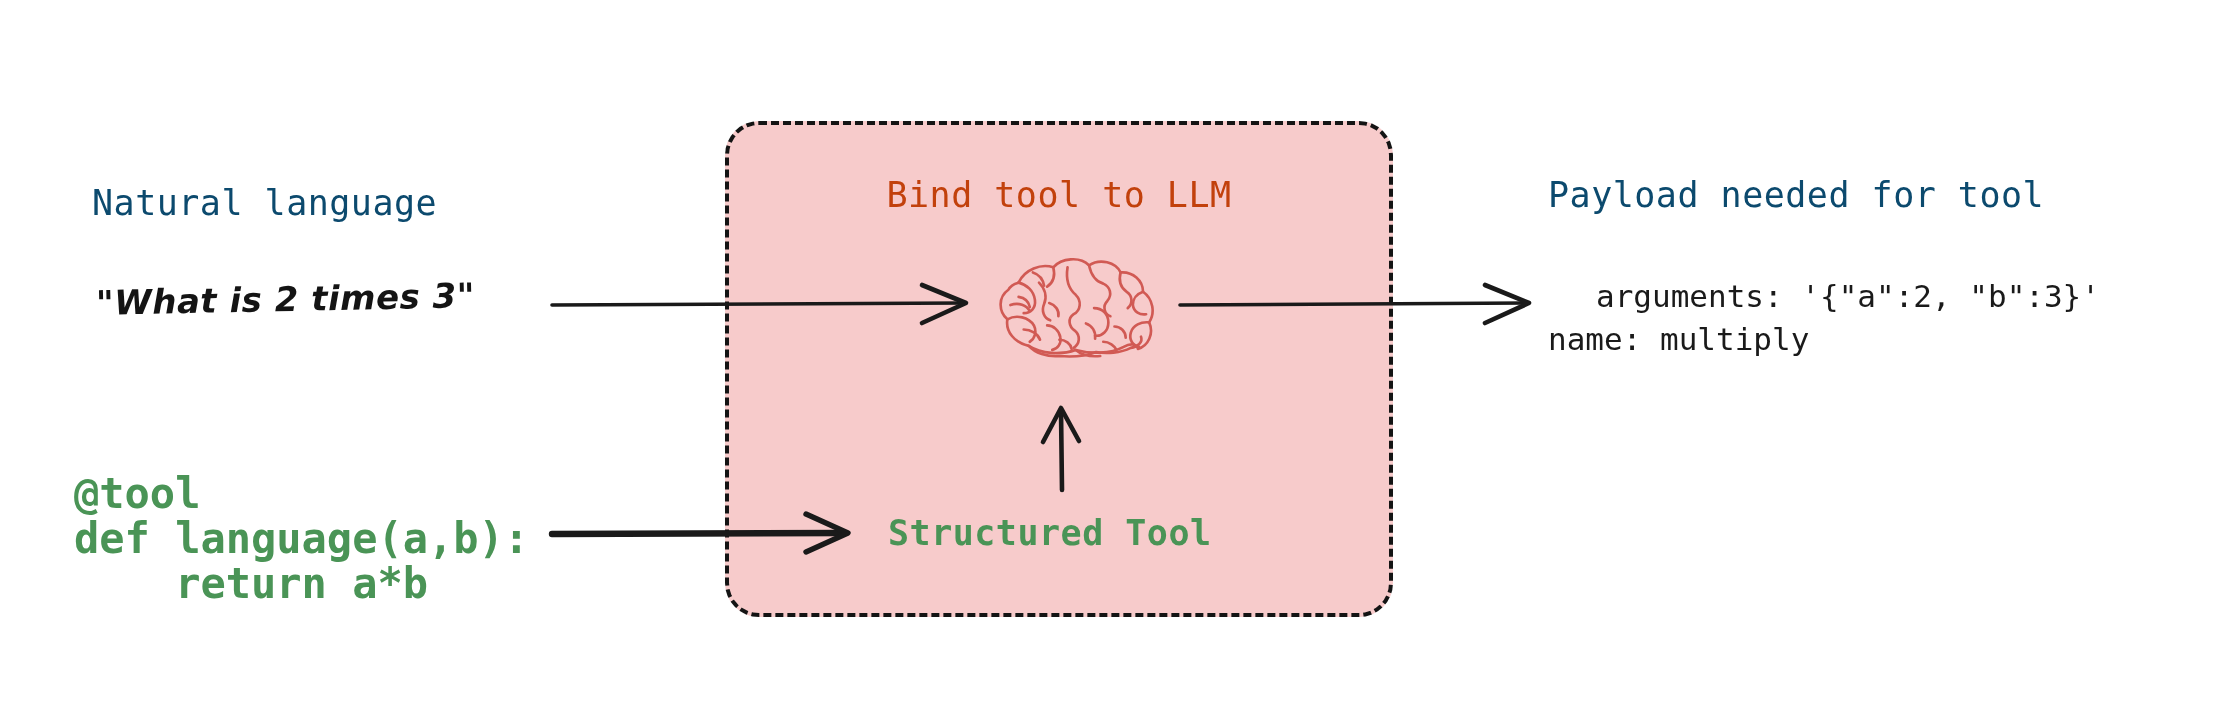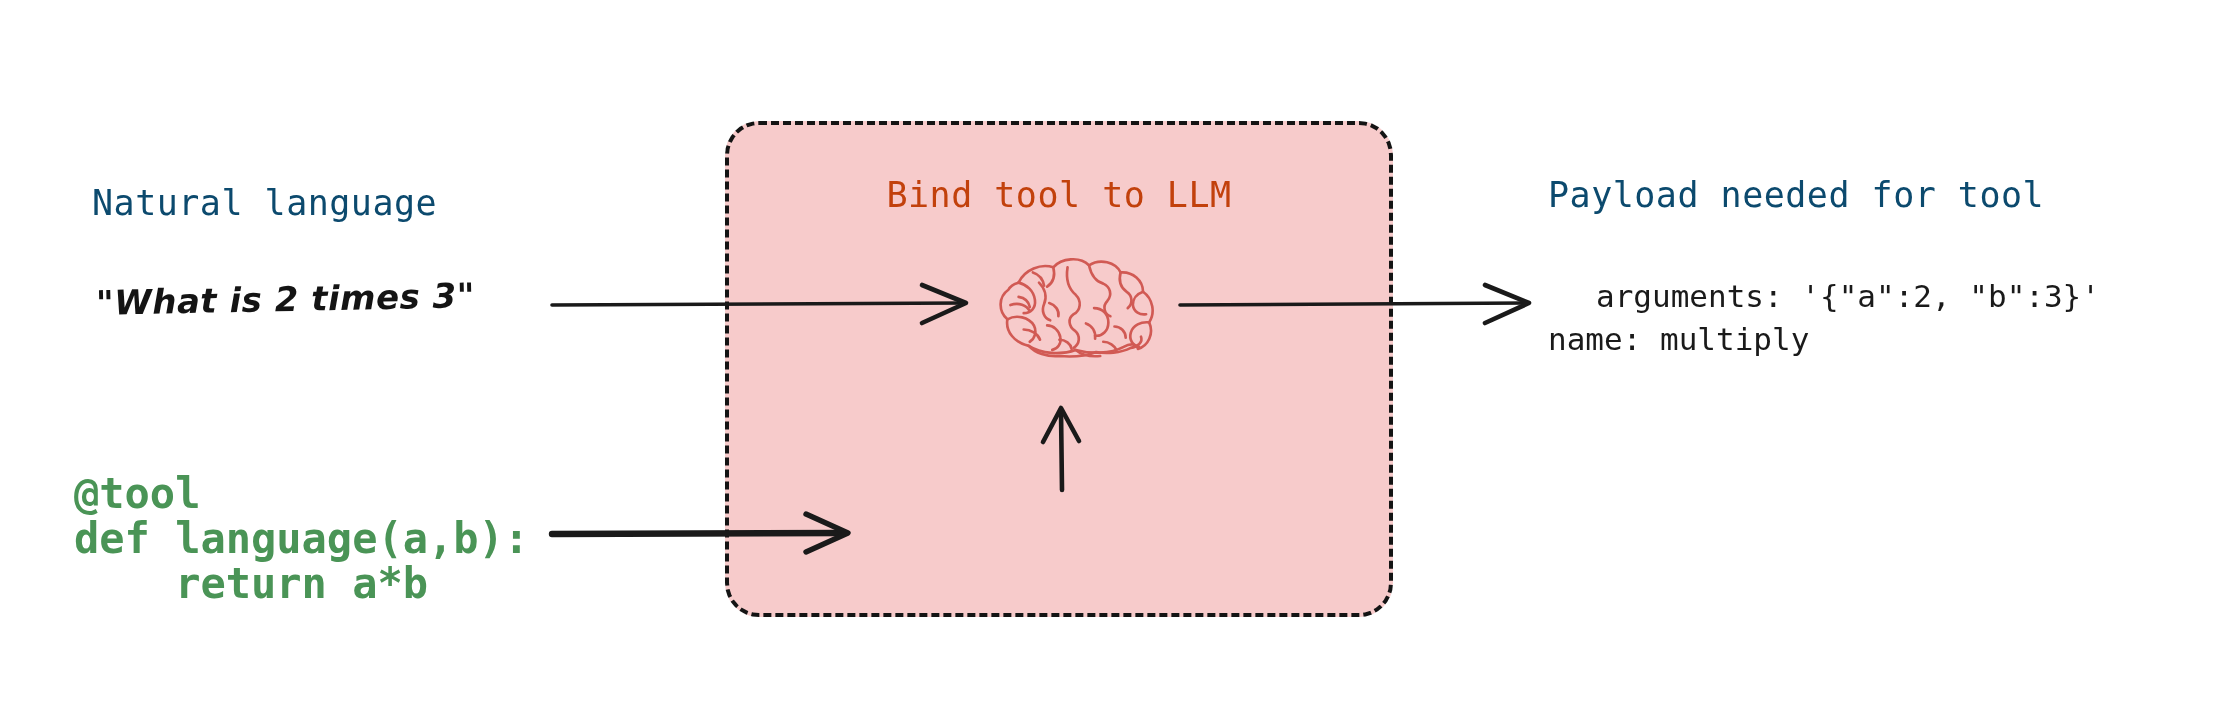--- a/index.html
+++ b/index.html
@@ -127,20 +127,21 @@
   <div class="txt code-green" style="left:74px; top:466px;">@tool</div>
 
   <div class="txt code-green" style="left:74px; top:511px;">def language(a,b):</div>
 
   <div class="txt code-green" style="left:74px; top:556px;">    return a*b</div>
 
   <div id="bind-box">
     <div id="bind-box-title">Bind tool to LLM</div>
   </div>
 
+  <div class="txt structured-tool" style="left:888px; top:516px;">Structured Tool</div>
 
   <div class="txt heading" style="left:1548px; top:178px;">Payload needed for tool</div>
 
   <div class="txt payload" style="left:1548px; top:275px; width:600px; text-align:center;">arguments: '{"a":2, "b":3}'</div>
 
   <div class="txt payload" style="left:1548px; top:318px; width:600px; text-align:left;">name: multiply</div>
 
   <svg id="overlay" viewBox="0 0 2234 719">
 
     <g>

